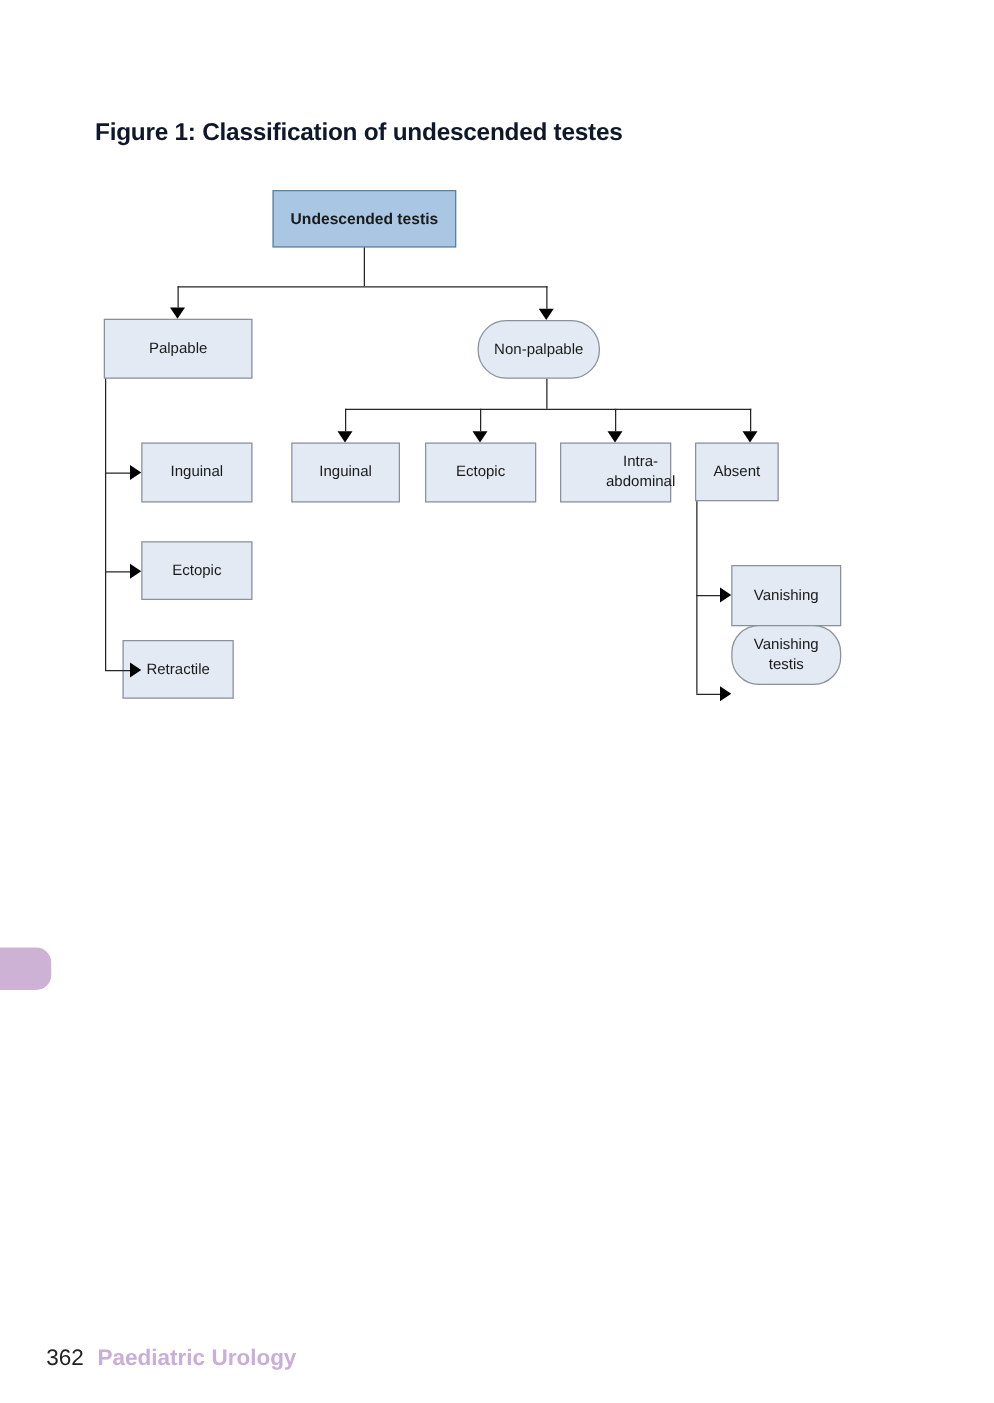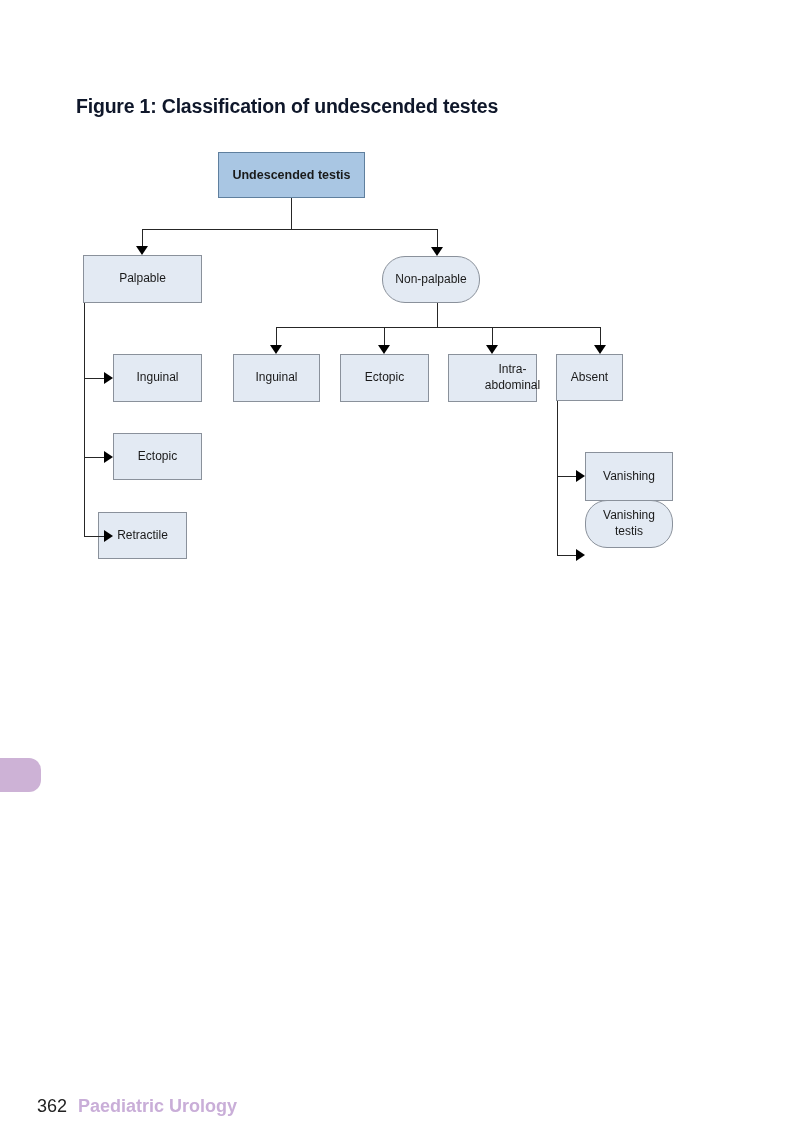--- a/index.html
+++ b/index.html
@@ -59,21 +59,20 @@
     left: 0; top: 758px;
     width: 41px; height: 34px;
     background: #cdb2d6;
     border-radius: 0 12px 12px 0;
   }
   .footer {
     position: absolute;
     left: 37px; top: 1076px;
     font-size: 18px;
     white-space: nowrap;
-    margin-top: 20px;
   }
   .footer .pagenum { color: #222222; font-weight: 400; }
   .footer .section { color: #c9aed8; font-weight: 700; margin-left: 6px; }
 </style>
 </head>
 <body>
 
 <div class="page">
 
   <div class="figure-title">Figure 1: Classification of undescended testes</div>

